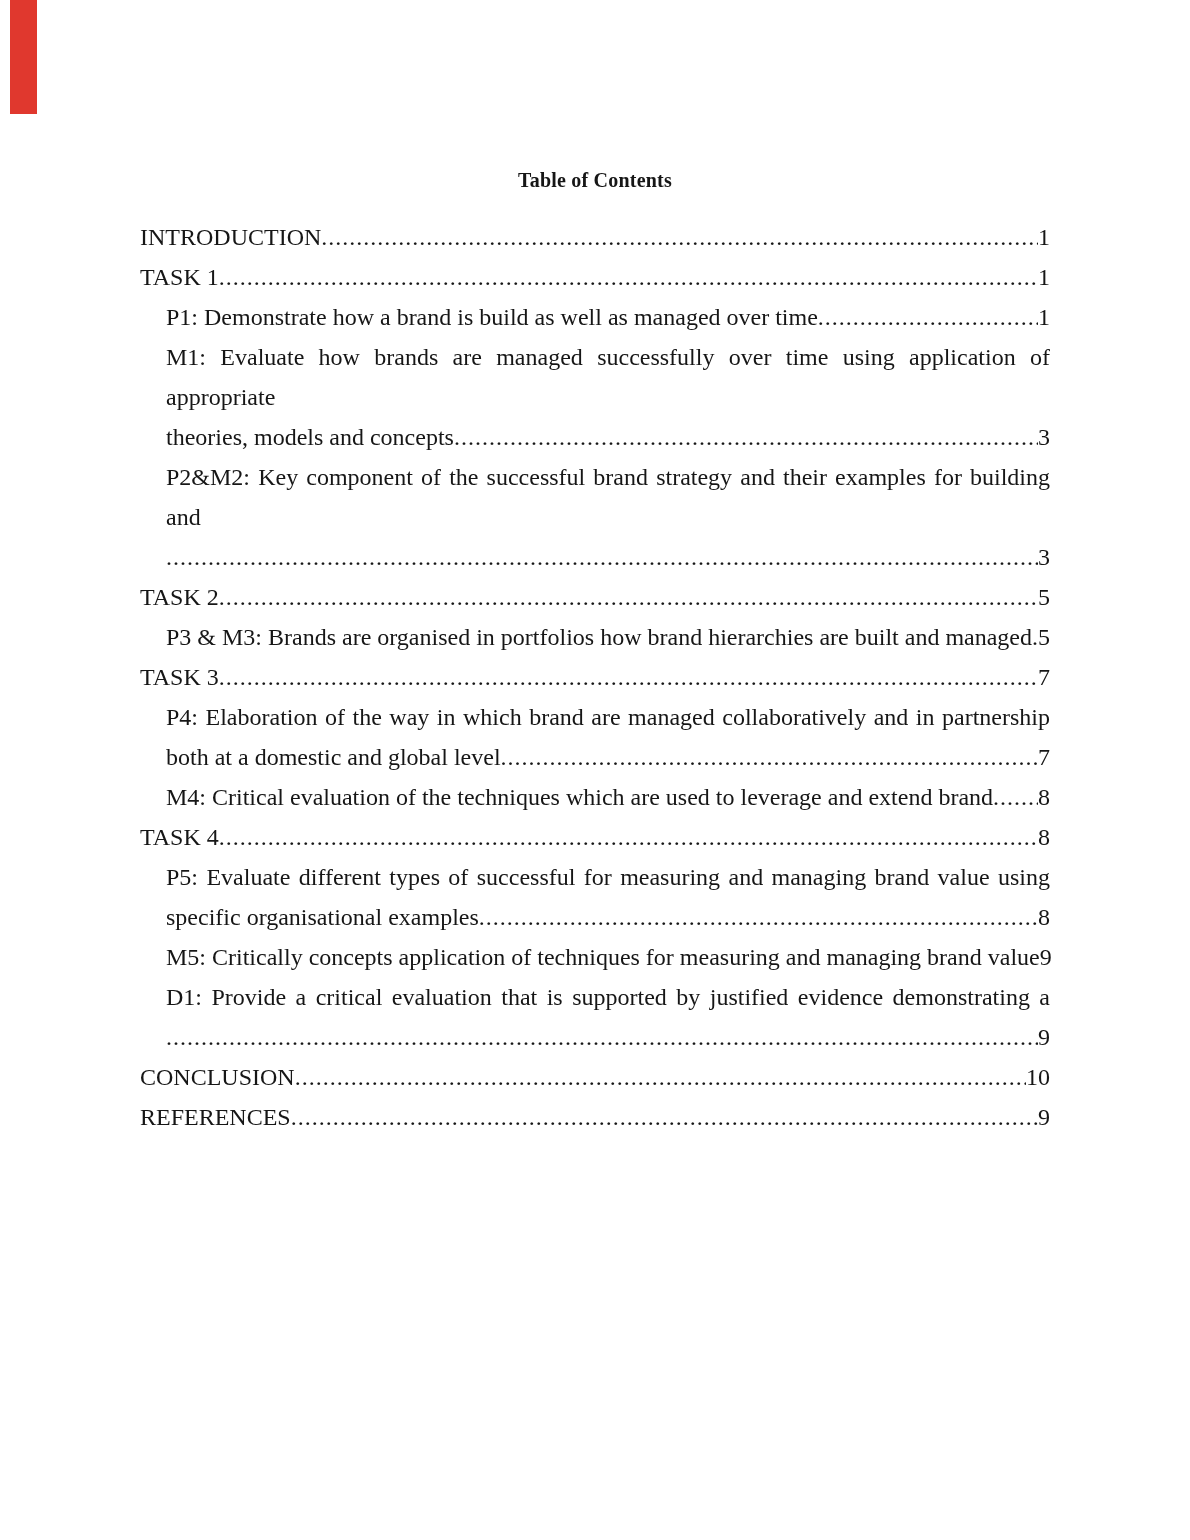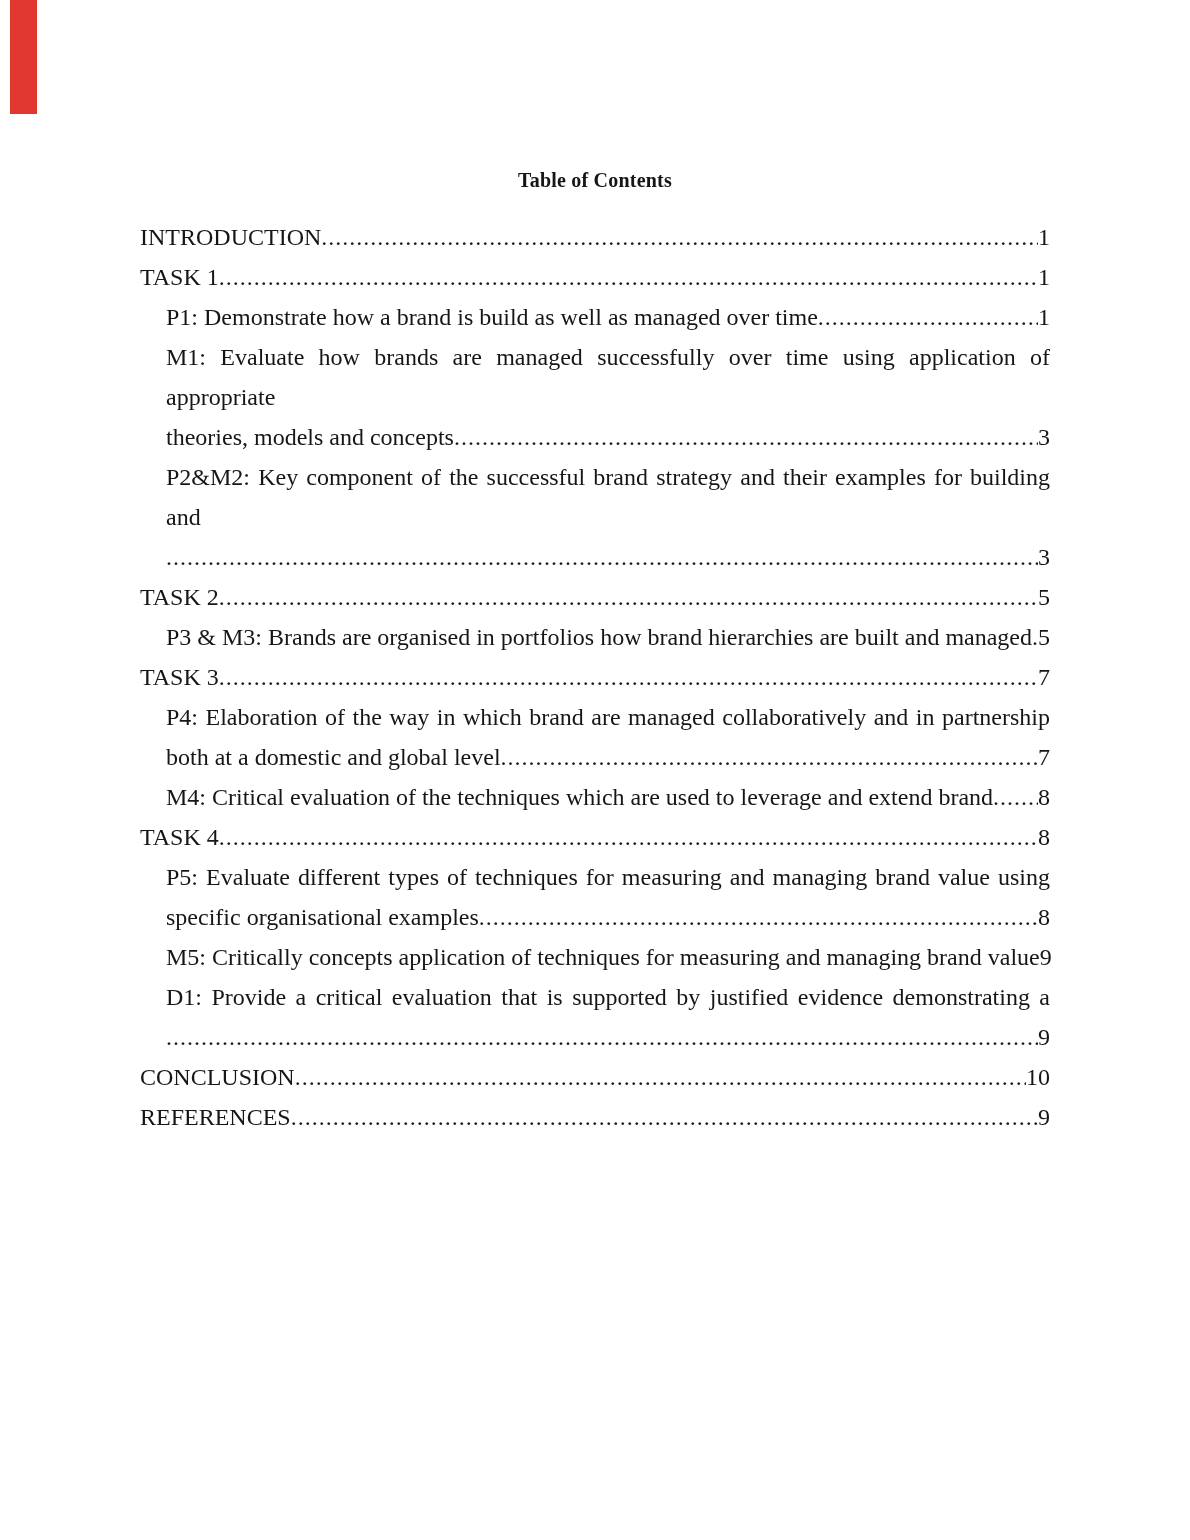--- a/index.html
+++ b/index.html
@@ -139,21 +139,21 @@
         </div>
       </div>
       <div class="entry">
         <div class="line row">
           <span class="label">TASK 4</span>
           <span class="leader"></span>
           <span class="pagenum">8</span>
         </div>
       </div>
       <div class="entry lvl1">
-        <div class="line just">P5: Evaluate different types of techniques for measuring and managing brand value using</div>
+        <div class="line just">P5: Evaluate different types of successful for measuring and managing brand value using</div>
         <div class="line row">
           <span class="label">specific organisational examples</span>
           <span class="leader"></span>
           <span class="pagenum">8</span>
         </div>
       </div>
       <div class="entry lvl1">
         <div class="line row">
           <span class="label">M5: Critically concepts application of techniques for measuring and managing brand value</span>
           <span class="leader"></span>

